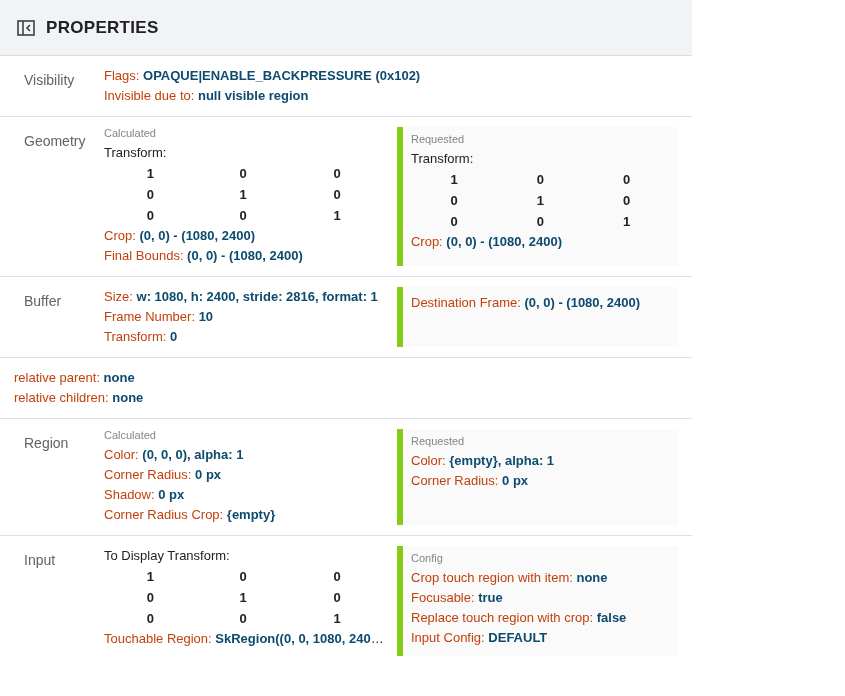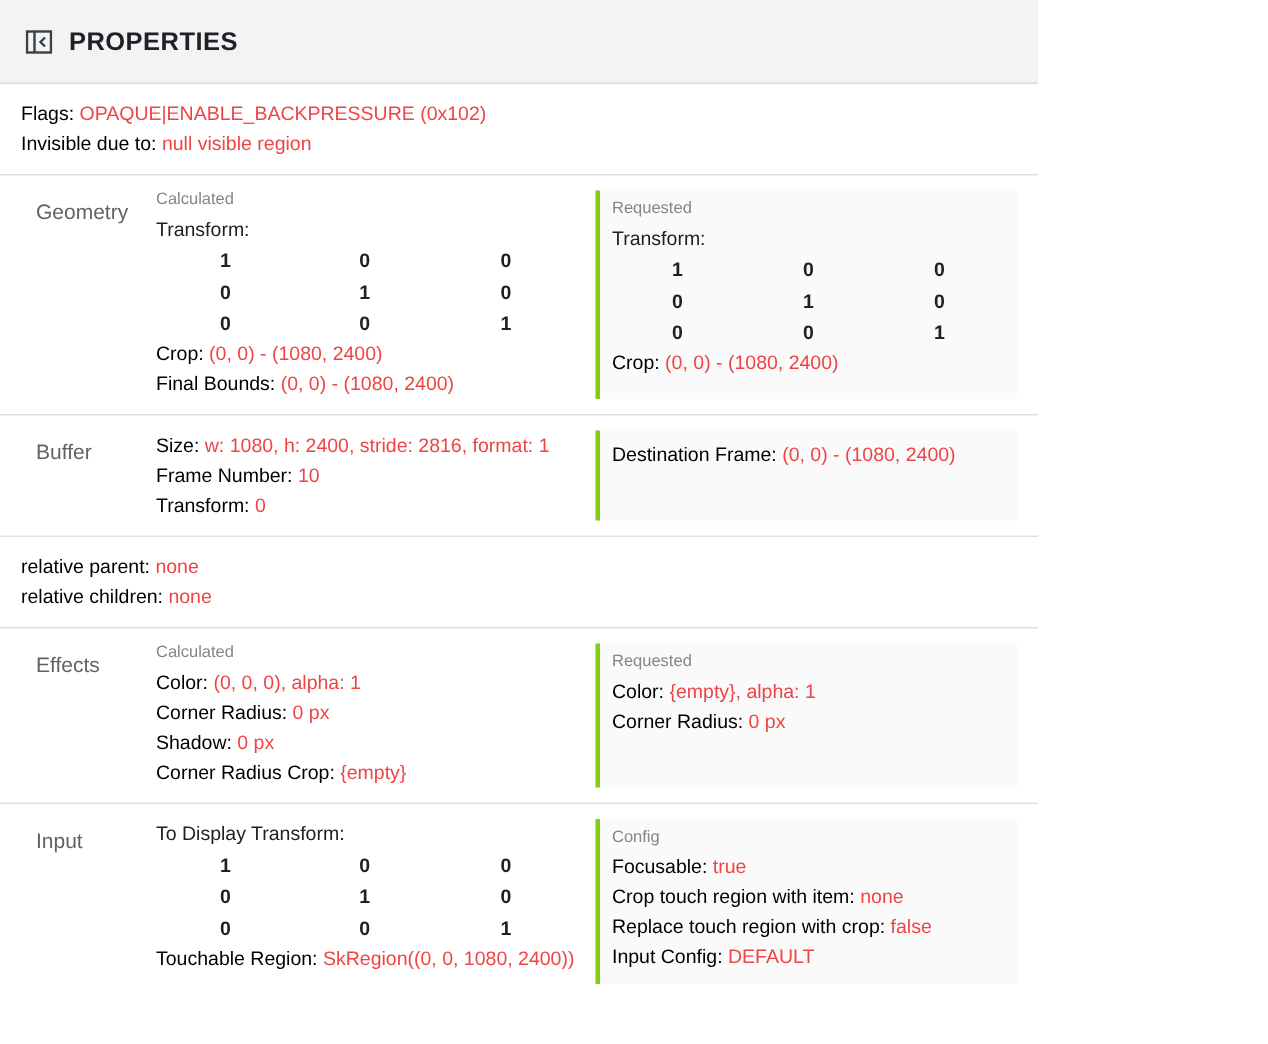--- a/index.html
+++ b/index.html
@@ -80,34 +80,34 @@
     flex: 1 1 50%;
     min-width: 0;
   }
   .col.left { padding-left: 0px; }
   .subhead {
     color: #80868b;
     font-size: 11px;
     margin-bottom: 4px;
   }
   .boxed {
-    border-left: 3px solid #84cc16;
+    border-left: 6px solid #84cc16;
     background: #fafafa;
     padding: 6px 8px 8px 8px;
     box-sizing: border-box;
     height: 100%;
   }
   .line {
     line-height: 20px;
     white-space: nowrap;
     overflow: hidden;
     text-overflow: ellipsis;
   }
-  .k { color: #000000; }
-  .v { font-weight: normal; color: #ef4444; }
+  .k { color: #c2410c; }
+  .v { font-weight: bold; color: #0c4a6e; }
   
   .matrix {
     width: 100%;
     border-collapse: collapse;
     table-layout: fixed;
   }
   .matrix td {
     text-align: center;
     line-height: 21px;
     font-weight: bold;
@@ -130,20 +130,21 @@
         <line x1="6" y1="2" x2="6" y2="16" stroke="#3c4043" stroke-width="1.6"></line>
         <polyline points="13,6 10,9 13,12" fill="none" stroke="#3c4043" stroke-width="1.6"></polyline>
       </svg>
     </span>
     <span class="panel-title">PROPERTIES</span>
   </div>
 
   <div class="panel-body">
 
     <div class="section">
+      <div class="section-label">Visibility</div>
       <div class="section-content">
         <div class="col left" style="flex:1 1 100%">
           <div class="line">
             <span class="k">Flags: </span>
             <span class="v">OPAQUE|ENABLE_BACKPRESSURE (0x102)</span>
           </div>
           <div class="line">
             <span class="k">Invisible due to: </span>
             <span class="v">null visible region</span>
           </div>
@@ -254,21 +255,21 @@
           </div>
           <div class="line">
             <span class="k">relative children: </span>
             <span class="v">none</span>
           </div>
         </div>
       </div>
     </div>
 
     <div class="section">
-      <div class="section-label">Effects</div>
+      <div class="section-label">Region</div>
       <div class="section-content">
         <div class="col left">
           <div class="subhead">Calculated</div>
           <div class="line">
             <span class="k">Color: </span>
             <span class="v">(0, 0, 0), alpha: 1</span>
           </div>
           <div class="line">
             <span class="k">Corner Radius: </span>
             <span class="v">0 px</span>
@@ -324,28 +325,28 @@
             </table>
           <div class="line">
             <span class="k">Touchable Region: </span>
             <span class="v">SkRegion((0, 0, 1080, 2400))</span>
           </div>
         </div>
         <div class="col">
           <div class="boxed">
             <div class="subhead">Config</div>
             <div class="line">
+              <span class="k">Crop touch region with item: </span>
+              <span class="v">none</span>
+            </div>
+            <div class="line">
               <span class="k">Focusable: </span>
               <span class="v">true</span>
             </div>
             <div class="line">
-              <span class="k">Crop touch region with item: </span>
-              <span class="v">none</span>
-            </div>
-            <div class="line">
               <span class="k">Replace touch region with crop: </span>
               <span class="v">false</span>
             </div>
             <div class="line">
               <span class="k">Input Config: </span>
               <span class="v">DEFAULT</span>
             </div>
           </div>
         </div>
       </div>

